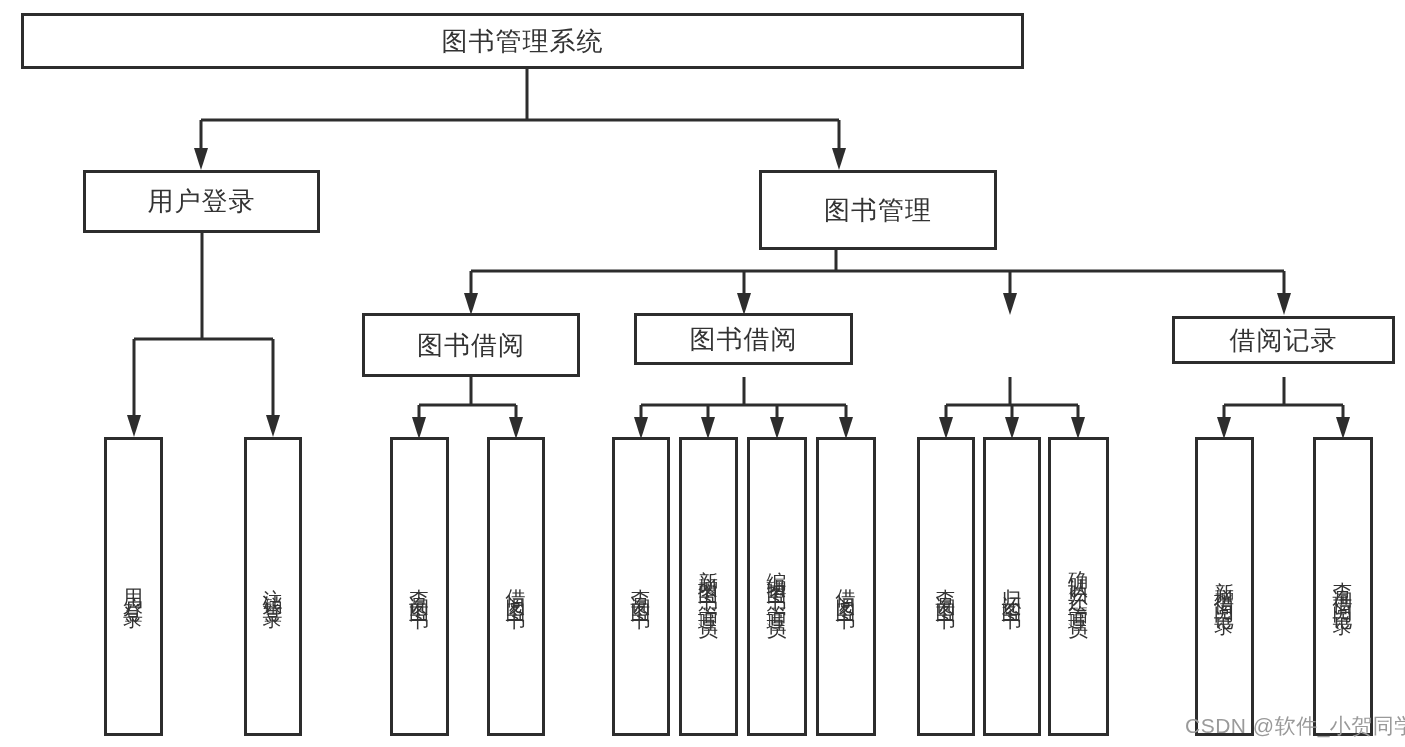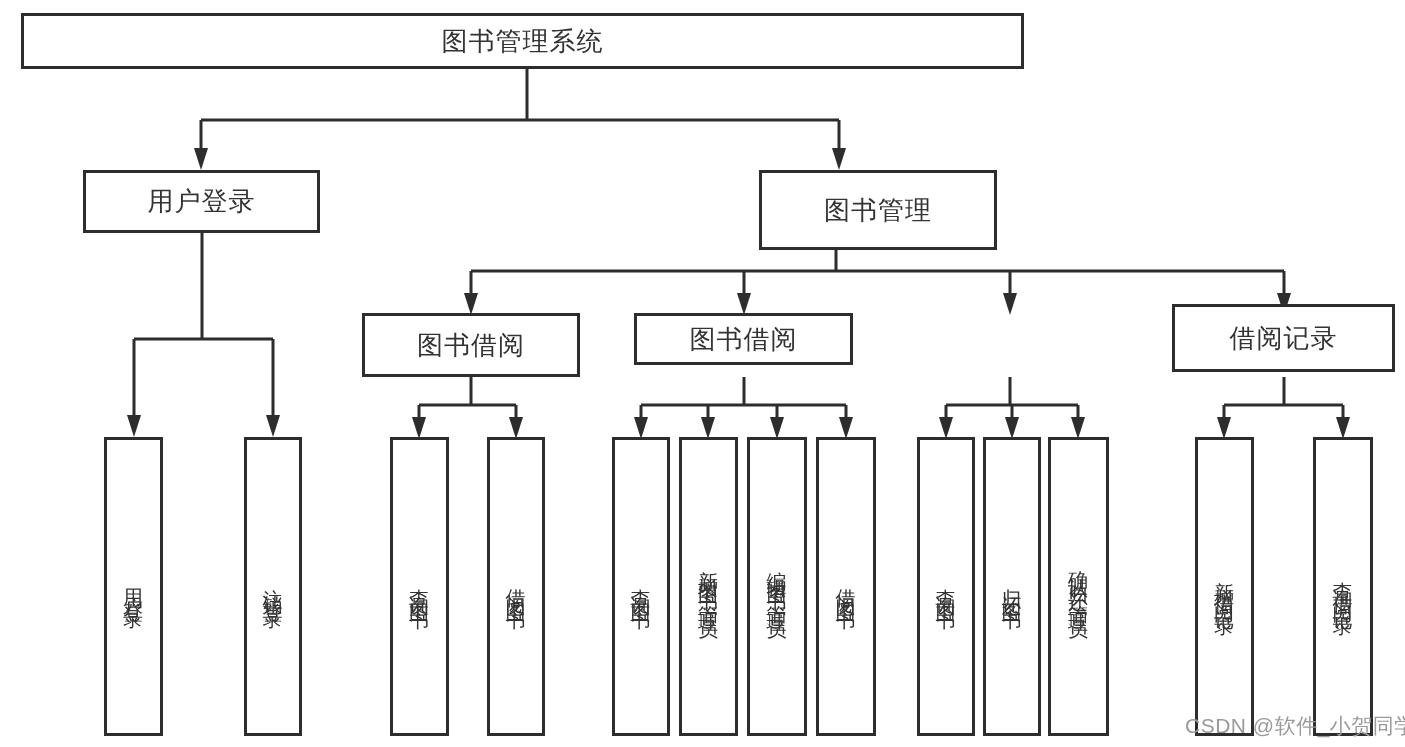--- a/index.html
+++ b/index.html
@@ -120,21 +120,21 @@
   <div class="box" style="left:759px;top:170px;width:238px;height:80px">
     <span class="h-label">图书管理</span>
   </div>
 
   <div class="box" style="left:362px;top:313px;width:218px;height:64px">
     <span class="h-label">图书借阅</span>
   </div>
   <div class="box" style="left:634px;top:313px;width:219px;height:52px">
     <span class="h-label">图书借阅</span>
   </div>
-  <div class="box" style="left:1172px;top:304px;width:223px;height:68px">
+  <div class="box" style="left:1172px;top:316px;width:223px;height:48px">
     <span class="h-label">借阅记录</span>
   </div>
 
   <div class="box" style="left:104px;top:437px;width:59px;height:299px">
     <span class="v-label">用户登录</span>
   </div>
   <div class="box" style="left:244px;top:437px;width:58px;height:299px">
     <span class="v-label">注销登录</span>
   </div>
 

